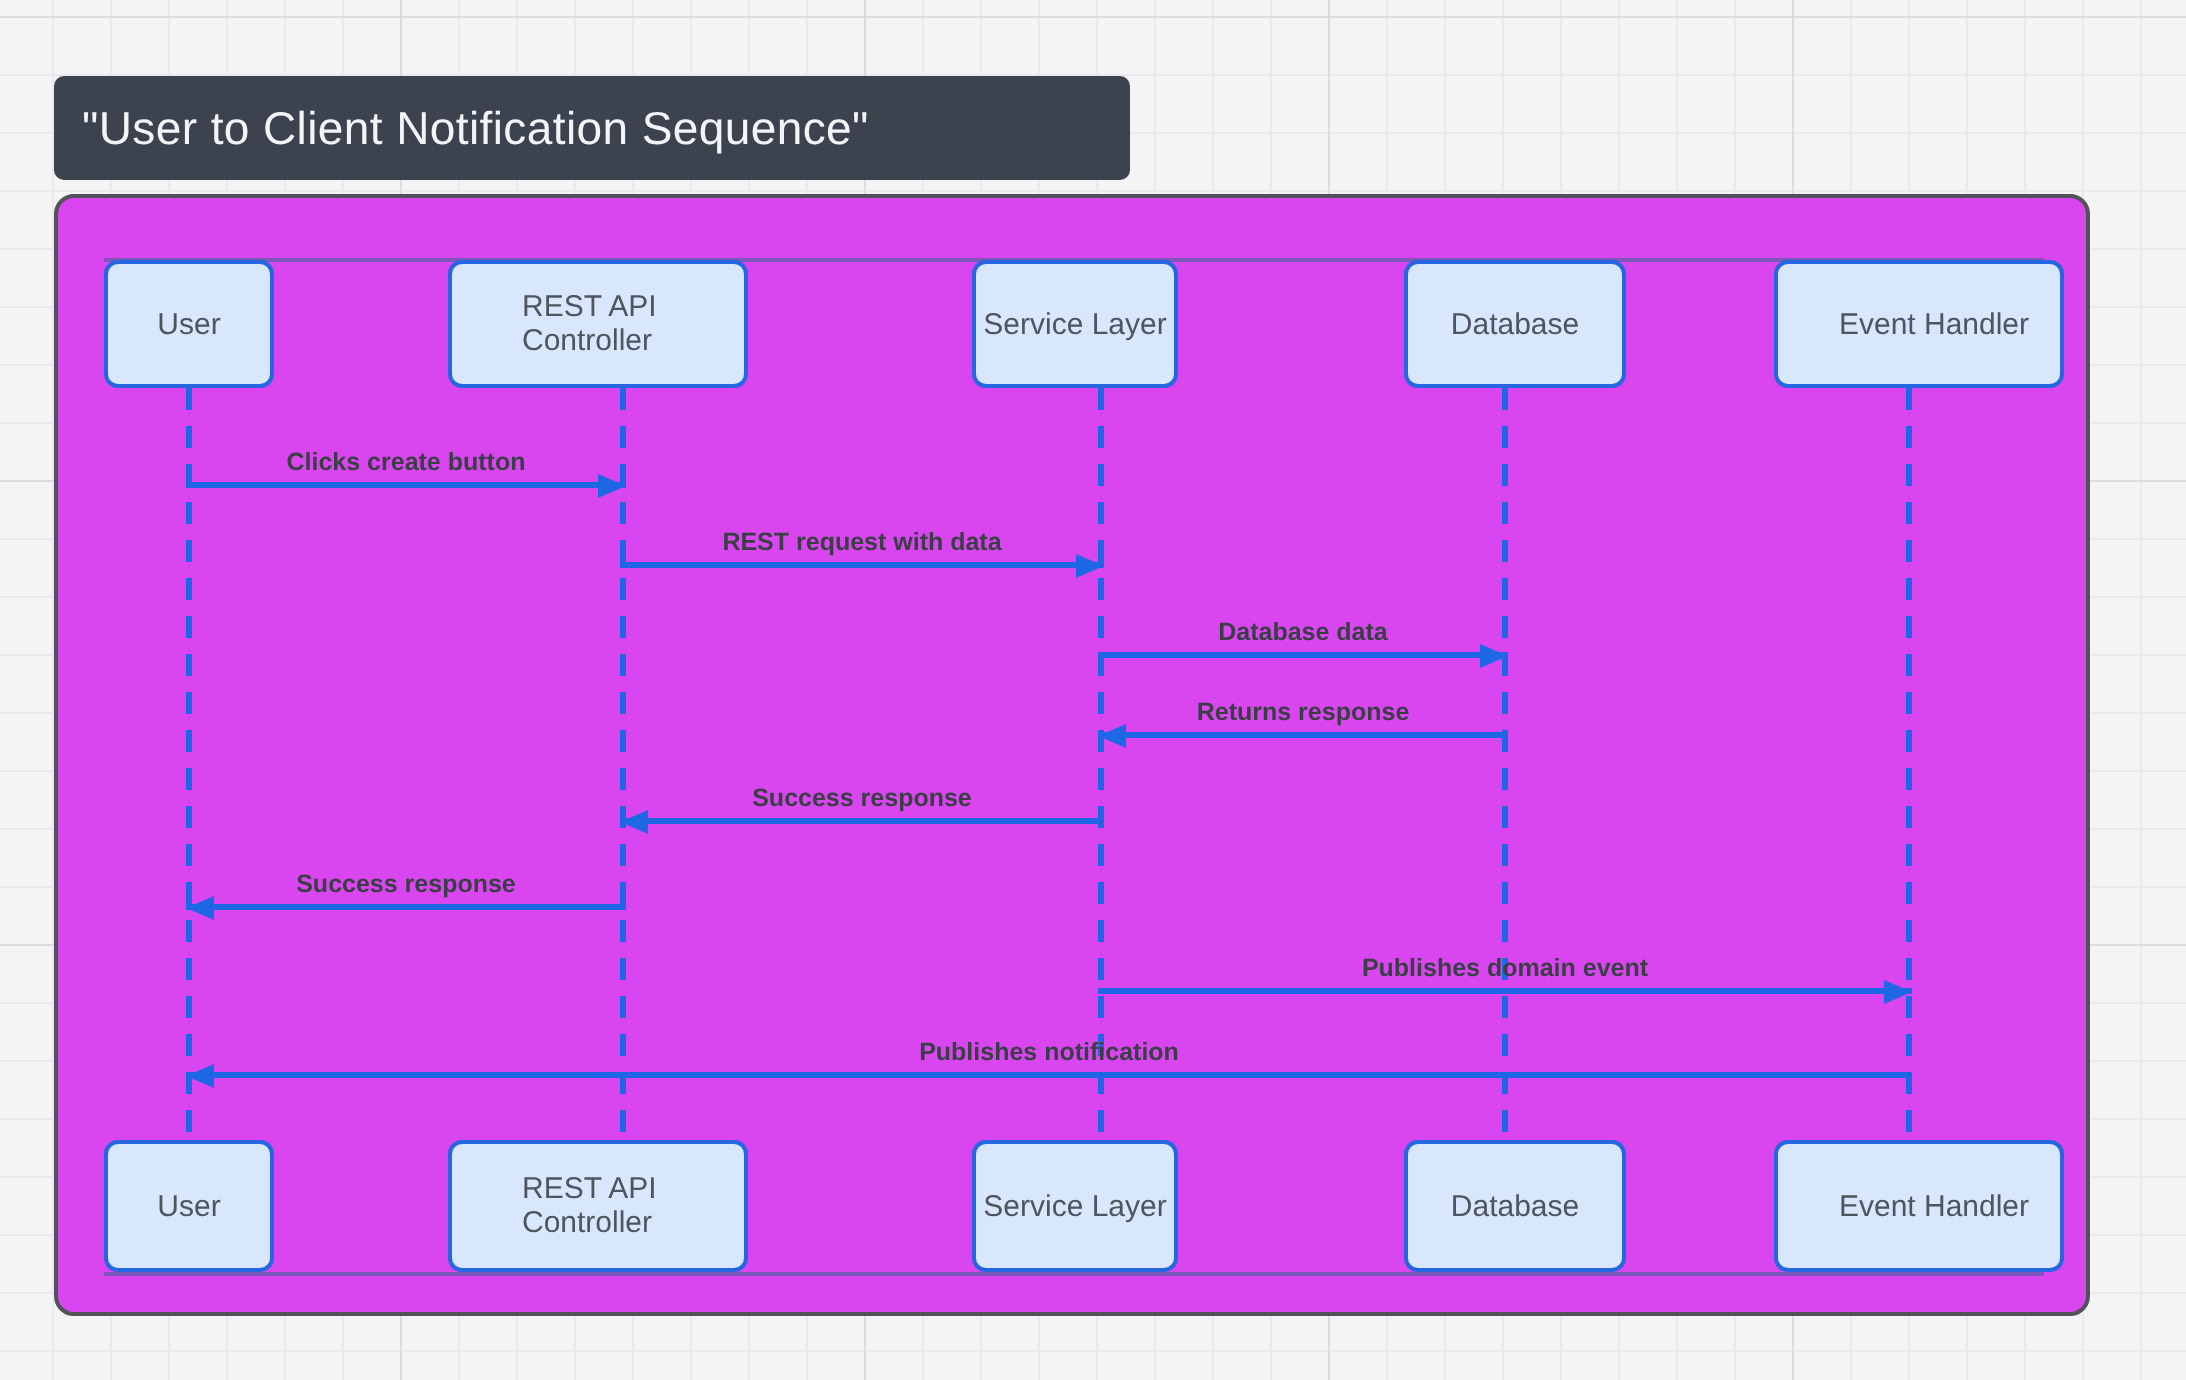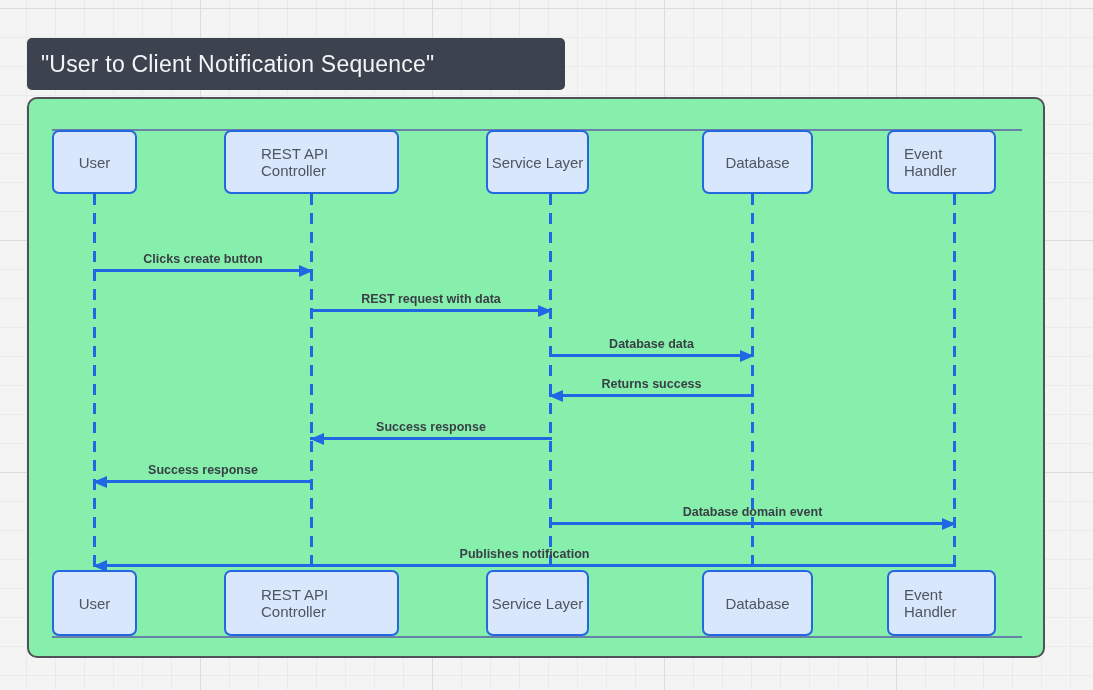--- a/index.html
+++ b/index.html
@@ -22,56 +22,56 @@
     width: 538px; height: 52px;
     background: #3c434e; border-radius: 5px;
     color: #f3f4f6; font-size: 23px; font-weight: 500;
     display: flex; align-items: center; padding-left: 14px;
     letter-spacing: 0.2px;
   }
 
   .frame {
     position: absolute; left: 27px; top: 97px;
     width: 1018px; height: 561px;
-    background: #86efac;
+    background: #d946ef;
     border: 2px solid #515257; border-radius: 10px;
   }
 
   .bound-line {
     position: absolute; left: 23px; width: 970px; height: 2px;
     background: #5b5ea8; opacity: 0.75; z-index: 0;
   }
   .bound-line.top { top: 30px; }
   .bound-line.bottom { top: 537px; }
 
   .actor {
     position: absolute; height: 64px; z-index: 2;
     background: #d9e7fc; border: 2px solid #2467e0; border-radius: 7px;
     display: flex; align-items: center; justify-content: center;
     font-size: 15px; color: #4e555f;
   }
   .actor.row-top { top: 31px; }
   .actor.row-bottom { top: 471px; height: 66px; }
   .a-user   { left: 23px;  width: 85px; }
-  .a-rest   { left: 195px; width: 175px; padding-left: 35px; }
+  .a-rest   { left: 195px; width: 150px; padding-left: 35px; }
   .a-svc    { left: 457px; width: 103px; }
   .a-db     { left: 673px; width: 111px; }
-  .a-evt    { left: 858px; width: 109px; padding-left: 15px; }
+  .a-evt    { left: 858px; width: 145px; padding-left: 15px; }
 
   .lifeline {
     position: absolute; top: 95px; height: 376px; width: 3px; z-index: 1;
     background: repeating-linear-gradient(180deg, #1f68e5 0 11px, transparent 11px 19px);
   }
   .l-user { left: 64px; }
   .l-rest { left: 281px; }
   .l-svc  { left: 520px; }
   .l-db   { left: 722px; }
   .l-evt  { left: 924px; }
 
-  .message { position: absolute; z-index: 3; margin-top: 28px; }
+  .message { position: absolute; z-index: 3; }
   .message .msg-label {
     text-align: center; font-size: 12.5px; font-weight: 700;
     color: #3a3f46; margin-bottom: 3px; white-space: nowrap;
   }
   .message .msg-line { position: relative; height: 3px; background: #1f68e5; }
   .head { position: absolute; top: 50%; transform: translateY(-50%); width: 0; height: 0; }
   .head.right {
     right: 0;
     border-left: 14px solid #1f68e5;
     border-top: 6.5px solid transparent;
@@ -137,42 +137,42 @@
   </div>
 
   <div class="message m3">
     <div class="msg-label">Database data</div>
     <div class="msg-line">
         <div class="head right"></div>
       </div>
   </div>
 
   <div class="message m4">
-    <div class="msg-label">Returns success</div>
+    <div class="msg-label">Returns response</div>
     <div class="msg-line">
         <div class="head left"></div>
       </div>
   </div>
 
   <div class="message m5">
     <div class="msg-label">Success response</div>
     <div class="msg-line">
         <div class="head left"></div>
       </div>
   </div>
 
   <div class="message m6">
     <div class="msg-label">Success response</div>
     <div class="msg-line">
         <div class="head left"></div>
       </div>
   </div>
 
   <div class="message m7">
-    <div class="msg-label">Database domain event</div>
+    <div class="msg-label">Publishes domain event</div>
     <div class="msg-line">
         <div class="head right"></div>
       </div>
   </div>
 
   <div class="message m8">
     <div class="msg-label">Publishes notification</div>
     <div class="msg-line">
         <div class="head left"></div>
       </div>

